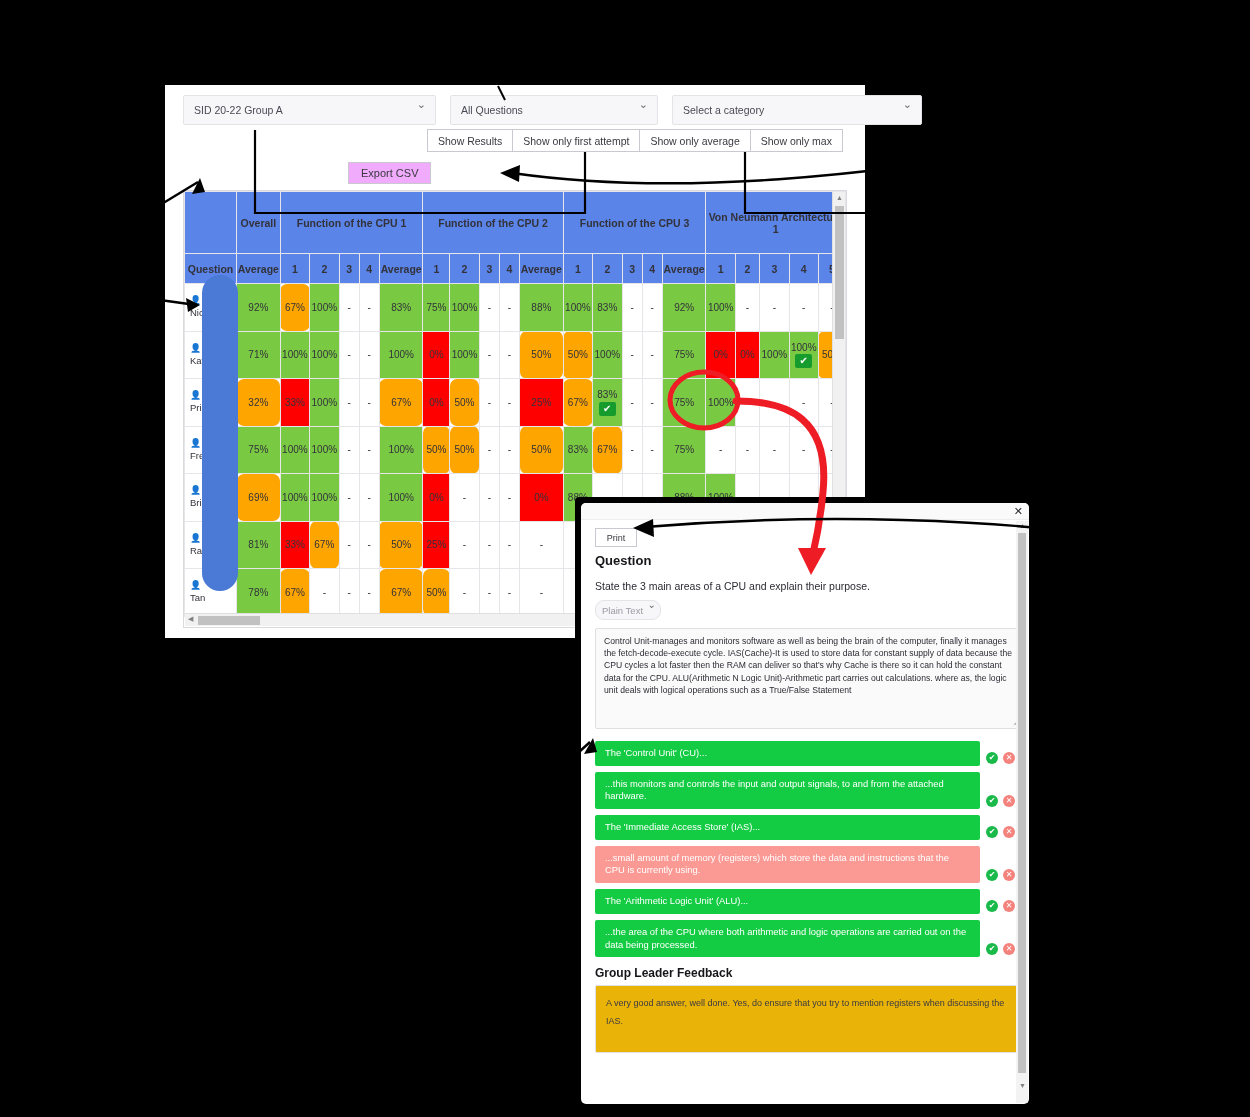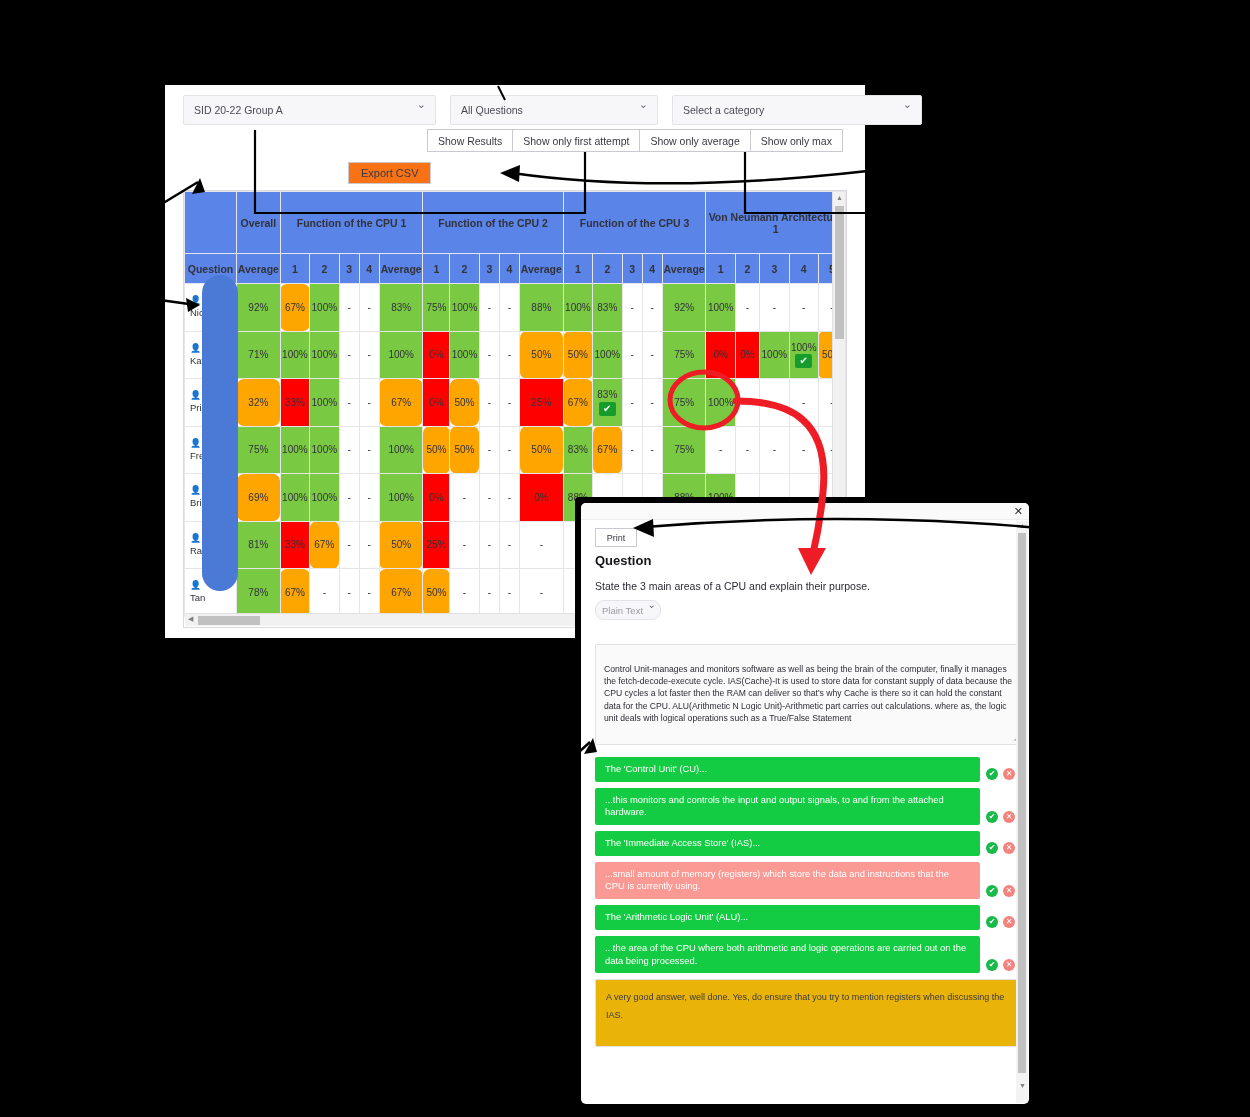--- a/index.html
+++ b/index.html
@@ -37,21 +37,21 @@
   
   .btn-row{ position:absolute; left:262px; top:44px; display:flex; }
   .btn{
     height:23px; background:#ffffff; border:1px solid #c9c9cf;
     font-size:10.5px; color:#39393f; padding:0 10px;
     display:flex; align-items:center; white-space:nowrap;
     margin-right:-1px;
   }
   .btn-export{
     position:absolute; left:183px; top:77px;
-    height:22px; background:#f97316; border:1px solid #c9c9cf;
+    height:22px; background:#f0abfc; border:1px solid #c9c9cf;
     font-size:11px; color:#39393f; padding:0 12px;
     display:flex; align-items:center;
   }
 
   
   .table-wrap{
     position:absolute; left:18px; top:105px;
     width:664px; height:438px;
     background:#ffffff; border:1px solid #dadade;
     overflow:hidden;
@@ -131,22 +131,22 @@
   }
   .h-sec{ font-size:13px; font-weight:bold; color:#16161a; margin:6px 0 0 0; }
   .q-text{ font-size:10.5px; color:#2b2b33; margin:12px 0 0 0; }
   .plaintext-sel{
     margin-top:8px; width:66px; height:20px; background:#f7f7f9;
     border:1px solid #e3e3e8; border-radius:9px; position:relative;
     font-size:9.5px; color:#9b9ba4; display:flex; align-items:center; padding-left:6px;
   }
   .plaintext-sel .select-chevron{ right:4px; top:-1px; font-size:10px; }
   .answer-box{
-    margin-top:24px; width:427px; height:101px; background:#fafafa;
-    border:1px solid #e0e0e4; border-radius:2px; padding:18px 8px;
+    margin-top:8px; width:427px; height:101px; background:#fafafa;
+    border:1px solid #e0e0e4; border-radius:2px; padding:6px 8px;
     font-size:8.6px; color:#2b2b33; line-height:1.42; position:relative;
   }
   .resize-grip{ position:absolute; right:2px; bottom:1px; font-size:7px; color:#b0b0b6; }
 
   .ms-list{ margin-top:12px; }
   .ms-row{ display:flex; align-items:flex-end; margin-bottom:6px; }
   .ms-pill{
     border-radius:2px; color:#ffffff; font-size:9.4px; line-height:1.35;
     padding:6px 10px; flex:1 1 auto; max-width:385px;
   }
@@ -497,20 +497,21 @@
         </div>
         <div class="ms-row">
           <div class="ms-pill ok">...the area of the CPU where both arithmetic and logic operations are carried out on the data being processed.</div>
           <div class="ms-actions">
             <div class="ic-ok">✔</div>
             <div class="ic-no">✕</div>
           </div>
         </div>
       </div>
 
+    <div class="h-sec" style="margin-top:9px;font-size:12px">Group Leader Feedback</div>
     <div class="fb-box">
       <span>A very good answer, well done. Yes, do ensure that you try to mention registers when discussing the IAS.</span>
     </div>
   </div>
 
   <div class="modal-vscroll">
     <div class="arr-up">▲</div>
     <div class="thumb"></div>
     <div class="arr-dn">▼</div>
   </div>

